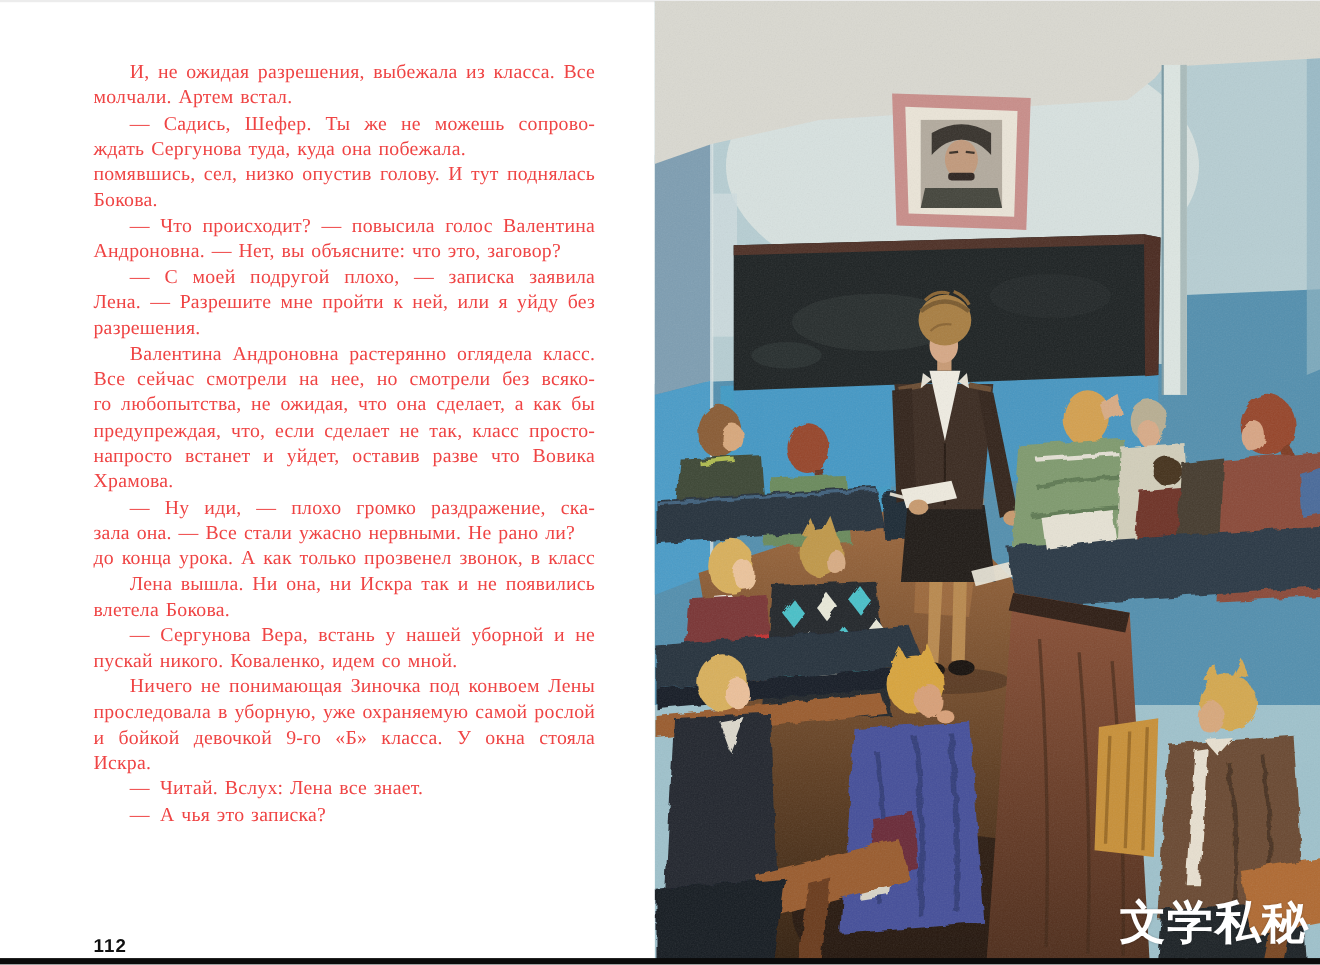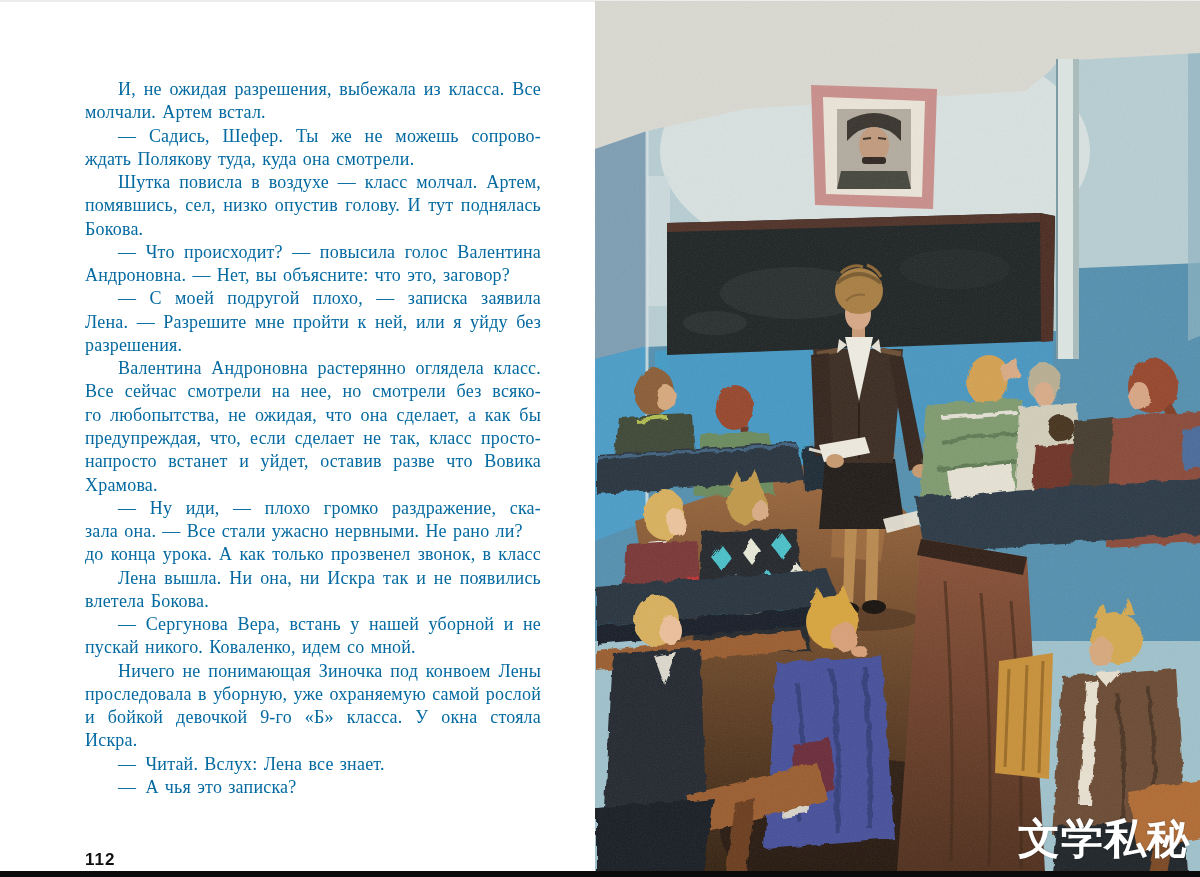--- a/index.html
+++ b/index.html
@@ -25,26 +25,25 @@
              font-family:"DejaVu Sans","Liberation Sans",sans-serif;
              font-weight:bold;font-size:42px;line-height:1;letter-spacing:1px;
              text-shadow:0 0 2px rgba(0,0,0,.25);}
 </style>
 </head>
 <body>
 
 <div class="sheet">
   <div class="top-edge"></div>
 
-  <div class="text-col" style="color: #0369a1; margin-top: 24px;">
+  <div class="text-col" style="color: #ef4444;">
       <div class="line indent">И, не ожидая разрешения, выбежала из класса. Все</div>
       <div class="line end">молчали. Артем встал.</div>
       <div class="line indent">— Садись, Шефер. Ты же не можешь сопрово-</div>
-      <div class="line end">ждать Полякову туда, куда она смотрели.</div>
-      <div class="line indent">Шутка повисла в воздухе — класс молчал. Артем,</div>
+      <div class="line end">ждать Сергунова туда, куда она побежала.</div>
       <div class="line">помявшись, сел, низко опустив голову. И тут поднялась</div>
       <div class="line end">Бокова.</div>
       <div class="line indent">— Что происходит? — повысила голос Валентина</div>
       <div class="line end">Андроновна. — Нет, вы объясните: что это, заговор?</div>
       <div class="line indent">— С моей подругой плохо, — записка заявила</div>
       <div class="line">Лена. — Разрешите мне пройти к ней, или я уйду без</div>
       <div class="line end">разрешения.</div>
       <div class="line indent">Валентина Андроновна растерянно оглядела класс.</div>
       <div class="line">Все сейчас смотрели на нее, но смотрели без всяко-</div>
       <div class="line">го любопытства, не ожидая, что она сделает, а как бы</div>

